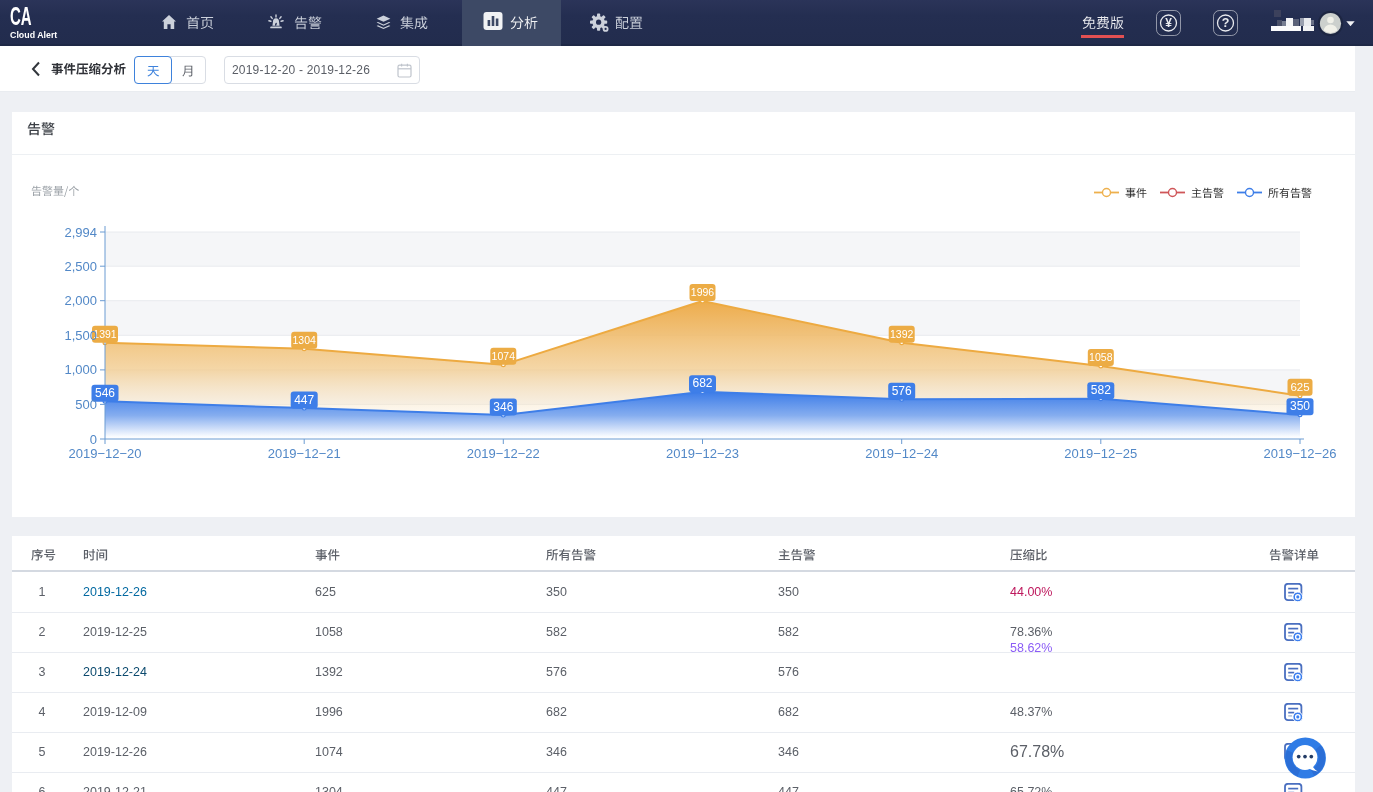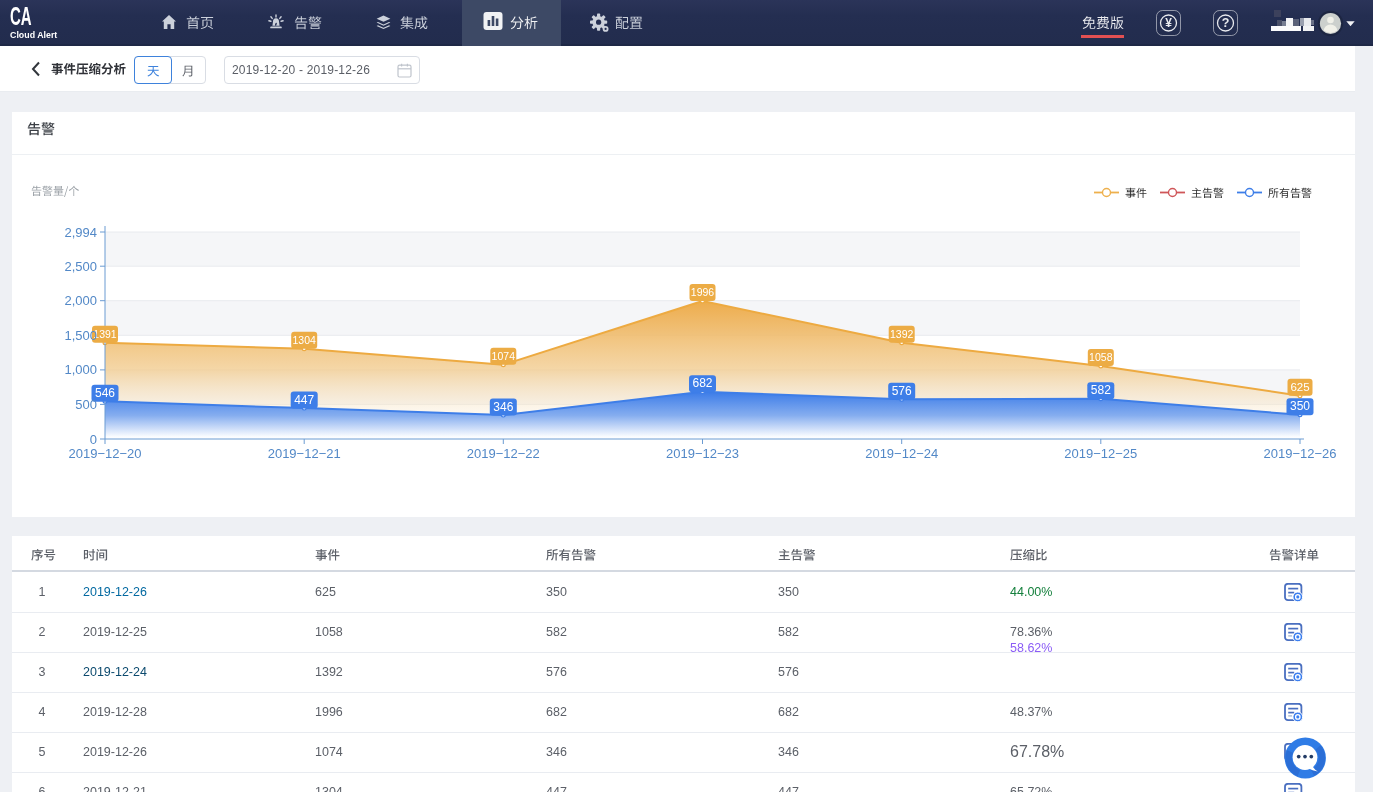--- a/index.html
+++ b/index.html
@@ -263,21 +263,21 @@
     <path d="M8.5 -3.4C9.2 -2.8 10.0 -1.9 10.3 -1.4L11.2 -2.1C10.8 -2.6 10.1 -3.4 9.3 -3.9ZM1.4 -10.0V-5.9C1.4 -4.0 1.3 -1.4 0.3 0.4C0.6 0.5 1.1 0.9 1.3 1.1C2.3 -0.9 2.5 -3.9 2.5 -5.9V-8.8H12.0V-10.0ZM6.5 -8.2V-5.8H3.2V-4.6H6.5V-0.6H2.4V0.6H11.9V-0.6H7.7V-4.6H11.4V-5.8H7.7V-8.2Z M13.0 -0.8 13.3 0.4C14.3 -0.1 15.7 -0.6 17.0 -1.1L16.8 -2.1C15.4 -1.6 13.9 -1.1 13.0 -0.8ZM18.4 -7.6C18.0 -6.4 17.4 -4.8 16.5 -3.7V-4.1L14.8 -3.7C15.6 -4.8 16.4 -6.1 17.1 -7.3L16.1 -7.9C15.9 -7.4 15.7 -7.0 15.5 -6.5L14.3 -6.4C15.0 -7.5 15.7 -8.8 16.2 -10.1L15.2 -10.5C14.7 -9.1 13.9 -7.5 13.6 -7.0C13.3 -6.6 13.1 -6.3 12.9 -6.3C13.0 -6.0 13.2 -5.5 13.3 -5.2C13.4 -5.3 13.7 -5.4 14.9 -5.5C14.5 -4.8 14.1 -4.2 13.9 -4.0C13.5 -3.6 13.3 -3.2 13.0 -3.2C13.1 -2.9 13.3 -2.4 13.3 -2.2C13.6 -2.4 14.0 -2.5 16.5 -3.2L16.5 -3.6C16.7 -3.4 16.9 -3.1 17.0 -2.9C17.3 -3.1 17.5 -3.4 17.7 -3.8V1.0H18.7V-5.6C19.0 -6.2 19.2 -6.8 19.4 -7.4ZM19.6 -5.0V1.0H20.6V0.5H23.1V1.0H24.1V-5.0H22.0L22.3 -6.1H24.3V-7.1H19.4V-6.1H21.1C21.1 -5.8 21.0 -5.4 20.9 -5.0ZM19.8 -10.3C20.0 -10.0 20.1 -9.7 20.3 -9.4H17.1V-7.2H18.2V-8.4H23.3V-7.4H24.4V-9.4H21.5C21.3 -9.8 21.1 -10.2 20.8 -10.6ZM20.6 -1.9H23.1V-0.5H20.6ZM20.6 -2.8V-4.1H23.1V-2.8Z M26.5 1.0C26.8 0.8 27.3 0.5 30.7 -0.6C30.7 -0.9 30.6 -1.5 30.6 -1.9L27.8 -0.9V-5.6H30.7V-6.8H27.8V-10.4H26.5V-1.1C26.5 -0.5 26.2 -0.2 25.9 -0.0C26.1 0.2 26.4 0.7 26.5 1.0ZM31.6 -10.5V-1.3C31.6 0.3 31.9 0.7 33.2 0.7C33.5 0.7 34.8 0.7 35.1 0.7C36.4 0.7 36.7 -0.2 36.8 -2.7C36.5 -2.8 36.0 -3.0 35.7 -3.3C35.6 -1.0 35.5 -0.4 35.0 -0.4C34.7 -0.4 33.6 -0.4 33.4 -0.4C32.9 -0.4 32.8 -0.5 32.8 -1.2V-4.6C34.2 -5.4 35.6 -6.4 36.8 -7.4L35.8 -8.4C35.0 -7.6 33.9 -6.7 32.8 -5.9V-10.5Z" fill="#5c6068"></path>
   </svg>
 <svg style="position:absolute;left:1269.0px;top:546.5px;overflow:visible" width="52.0" height="15.6" viewBox="0 -12.5 52.0 15.6">
     <path d="M3.0 -10.5C2.5 -9.1 1.7 -7.7 0.8 -6.8C1.1 -6.7 1.6 -6.4 1.9 -6.2C2.2 -6.6 2.6 -7.1 3.0 -7.7H5.9V-6.0H0.8V-4.9H11.8V-6.0H7.2V-7.7H10.9V-8.8H7.2V-10.6H5.9V-8.8H3.6C3.8 -9.3 4.0 -9.7 4.1 -10.2ZM2.2 -3.8V1.1H3.5V0.5H9.2V1.1H10.4V-3.8ZM3.5 -0.6V-2.7H9.2V-0.6Z M14.8 -2.5V-1.8H22.7V-2.5ZM14.8 -3.5V-2.9H22.7V-3.5ZM14.7 -1.4V1.1H15.8V0.7H21.7V1.0H22.9V-1.4ZM15.8 0.0V-0.7H21.7V0.0ZM17.9 -5.3C18.0 -5.2 18.1 -5.0 18.2 -4.8H13.3V-4.0H24.2V-4.8H19.4C19.3 -5.0 19.1 -5.4 18.9 -5.6ZM14.3 -9.0C14.0 -8.4 13.6 -7.7 12.8 -7.2C13.1 -7.1 13.4 -6.8 13.5 -6.6L13.9 -7.0V-5.4H14.7V-5.7H16.5C16.6 -5.5 16.6 -5.4 16.6 -5.2C17.0 -5.2 17.3 -5.2 17.5 -5.2C17.8 -5.3 18.0 -5.3 18.2 -5.5C18.4 -5.8 18.5 -6.4 18.6 -7.9C18.8 -7.7 19.2 -7.4 19.3 -7.2C19.6 -7.5 19.8 -7.7 20.0 -8.0C20.3 -7.6 20.6 -7.2 20.9 -6.8C20.4 -6.5 19.7 -6.2 19.0 -6.0C19.2 -5.8 19.5 -5.4 19.6 -5.2C20.4 -5.5 21.1 -5.8 21.6 -6.2C22.3 -5.7 23.1 -5.3 23.9 -5.1C24.1 -5.4 24.4 -5.8 24.6 -6.0C23.8 -6.2 23.0 -6.5 22.4 -6.9C22.9 -7.4 23.3 -8.0 23.5 -8.7H24.4V-9.5H21.0C21.1 -9.8 21.2 -10.1 21.3 -10.4L20.4 -10.6C20.0 -9.5 19.4 -8.5 18.6 -7.9L18.6 -8.2C18.6 -8.3 18.6 -8.6 18.6 -8.6H15.1L15.2 -8.8L14.9 -8.9H15.5V-9.3H16.8V-8.9H17.8V-9.3H19.1V-10.0H17.8V-10.5H16.8V-10.0H15.5V-10.5H14.5V-10.0H13.2V-9.3H14.5V-9.0ZM22.5 -8.7C22.3 -8.2 22.0 -7.8 21.6 -7.4C21.2 -7.8 20.9 -8.2 20.6 -8.7ZM17.6 -7.9C17.5 -6.7 17.4 -6.2 17.3 -6.1C17.2 -6.0 17.2 -6.0 17.1 -6.0L16.8 -6.0V-7.5H14.4L14.7 -7.9ZM14.7 -6.9H16.0V-6.3H14.7Z M26.2 -9.6C26.9 -9.0 27.8 -8.2 28.2 -7.6L29.0 -8.5C28.6 -9.0 27.7 -9.8 27.0 -10.3ZM25.5 -6.7V-5.5H27.3V-1.2C27.3 -0.6 26.9 -0.2 26.7 0.0C26.9 0.2 27.2 0.6 27.3 0.9C27.5 0.6 27.8 0.3 29.9 -1.4C29.9 -1.5 29.8 -1.7 29.7 -1.9L29.5 -2.4L28.4 -1.5V-6.7ZM35.2 -10.6C35.0 -9.9 34.5 -8.9 34.1 -8.2H31.8L32.8 -8.6C32.6 -9.1 32.1 -9.9 31.7 -10.5L30.6 -10.1C31.0 -9.5 31.4 -8.7 31.6 -8.2H30.0V-7.1H32.8V-5.6H30.4V-4.5H32.8V-3.0H29.7V-1.9H32.8V1.0H34.0V-1.9H37.0V-3.0H34.0V-4.5H36.3V-5.6H34.0V-7.1H36.7V-8.2H35.4C35.7 -8.8 36.1 -9.5 36.4 -10.2Z M40.4 -5.4H43.1V-4.2H40.4ZM44.3 -5.4H47.1V-4.2H44.3ZM40.4 -7.4H43.1V-6.3H40.4ZM44.3 -7.4H47.1V-6.3H44.3ZM46.2 -10.5C45.9 -9.9 45.5 -9.0 45.0 -8.4H42.1L42.7 -8.7C42.4 -9.2 41.9 -10.0 41.4 -10.5L40.3 -10.0C40.8 -9.5 41.2 -8.9 41.5 -8.4H39.3V-3.3H43.1V-2.2H38.1V-1.1H43.1V1.0H44.3V-1.1H49.4V-2.2H44.3V-3.3H48.3V-8.4H46.4C46.7 -8.9 47.1 -9.5 47.5 -10.1Z" fill="#5c6068"></path>
   </svg>
 <div class="abs" style="left:30px;top:583px;width:24px;text-align:center;font-size:12.5px;color:#5c6068;line-height:18px">1</div>
 <div class="abs" style="left:83px;top:583px;font-size:12.5px;color:#0369a1;line-height:18px">2019-12-26</div>
 <div class="abs" style="left:315px;top:583px;font-size:12.5px;color:#5c6068;line-height:18px">625</div>
 <div class="abs" style="left:546px;top:583px;font-size:12.5px;color:#5c6068;line-height:18px">350</div>
 <div class="abs" style="left:778px;top:583px;font-size:12.5px;color:#5c6068;line-height:18px">350</div>
-<div class="abs" style="left:1010px;top:583px;font-size:12.5px;color:#15803d;line-height:18px">44.00%</div>
+<div class="abs" style="left:1010px;top:583px;font-size:12.5px;color:#be185d;line-height:18px">44.00%</div>
 <svg class="abs" style="left:1284px;top:582.5px" width="21" height="21" viewBox="0 0 21 21">
 <rect x="1" y="0.8" width="16.4" height="16.4" rx="3" fill="none" stroke="#4a6fc0" stroke-width="1.8"></rect>
 <line x1="4.2" y1="5.6" x2="14.2" y2="5.6" stroke="#4a6fc0" stroke-width="1.7"></line>
 <line x1="4.2" y1="9.6" x2="10.2" y2="9.6" stroke="#4a6fc0" stroke-width="1.7"></line>
 <line x1="4.2" y1="12.9" x2="8" y2="12.9" stroke="#a9bcd8" stroke-width="1.4"></line>
 <circle cx="13.8" cy="13.9" r="4.9" fill="#3a7ef0" stroke="#fff" stroke-width="1"></circle>
 <circle cx="13.8" cy="13.9" r="2.2" fill="none" stroke="#fff" stroke-width="1.3"></circle>
 </svg>
 <div class="abs" style="left:12px;top:612px;width:1343px;height:1px;background:#e9ecf1"></div>
 <div class="abs" style="left:30px;top:623px;width:24px;text-align:center;font-size:12.5px;color:#5c6068;line-height:18px">2</div>
@@ -304,21 +304,21 @@
 <svg class="abs" style="left:1284px;top:662.5px" width="21" height="21" viewBox="0 0 21 21">
 <rect x="1" y="0.8" width="16.4" height="16.4" rx="3" fill="none" stroke="#4a6fc0" stroke-width="1.8"></rect>
 <line x1="4.2" y1="5.6" x2="14.2" y2="5.6" stroke="#4a6fc0" stroke-width="1.7"></line>
 <line x1="4.2" y1="9.6" x2="10.2" y2="9.6" stroke="#4a6fc0" stroke-width="1.7"></line>
 <line x1="4.2" y1="12.9" x2="8" y2="12.9" stroke="#a9bcd8" stroke-width="1.4"></line>
 <circle cx="13.8" cy="13.9" r="4.9" fill="#3a7ef0" stroke="#fff" stroke-width="1"></circle>
 <circle cx="13.8" cy="13.9" r="2.2" fill="none" stroke="#fff" stroke-width="1.3"></circle>
 </svg>
 <div class="abs" style="left:12px;top:692px;width:1343px;height:1px;background:#e9ecf1"></div>
 <div class="abs" style="left:30px;top:703px;width:24px;text-align:center;font-size:12.5px;color:#5c6068;line-height:18px">4</div>
-<div class="abs" style="left:83px;top:703px;font-size:12.5px;color:#5c6068;line-height:18px">2019-12-28</div>
+<div class="abs" style="left:83px;top:703px;font-size:12.5px;color:#5c6068;line-height:18px">2019-12-09</div>
 <div class="abs" style="left:315px;top:703px;font-size:12.5px;color:#5c6068;line-height:18px">1996</div>
 <div class="abs" style="left:546px;top:703px;font-size:12.5px;color:#5c6068;line-height:18px">682</div>
 <div class="abs" style="left:778px;top:703px;font-size:12.5px;color:#5c6068;line-height:18px">682</div>
 <div class="abs" style="left:1010px;top:703px;font-size:12.5px;color:#5c6068;line-height:18px">48.37%</div>
 <svg class="abs" style="left:1284px;top:702.5px" width="21" height="21" viewBox="0 0 21 21">
 <rect x="1" y="0.8" width="16.4" height="16.4" rx="3" fill="none" stroke="#4a6fc0" stroke-width="1.8"></rect>
 <line x1="4.2" y1="5.6" x2="14.2" y2="5.6" stroke="#4a6fc0" stroke-width="1.7"></line>
 <line x1="4.2" y1="9.6" x2="10.2" y2="9.6" stroke="#4a6fc0" stroke-width="1.7"></line>
 <line x1="4.2" y1="12.9" x2="8" y2="12.9" stroke="#a9bcd8" stroke-width="1.4"></line>
 <circle cx="13.8" cy="13.9" r="4.9" fill="#3a7ef0" stroke="#fff" stroke-width="1"></circle>

